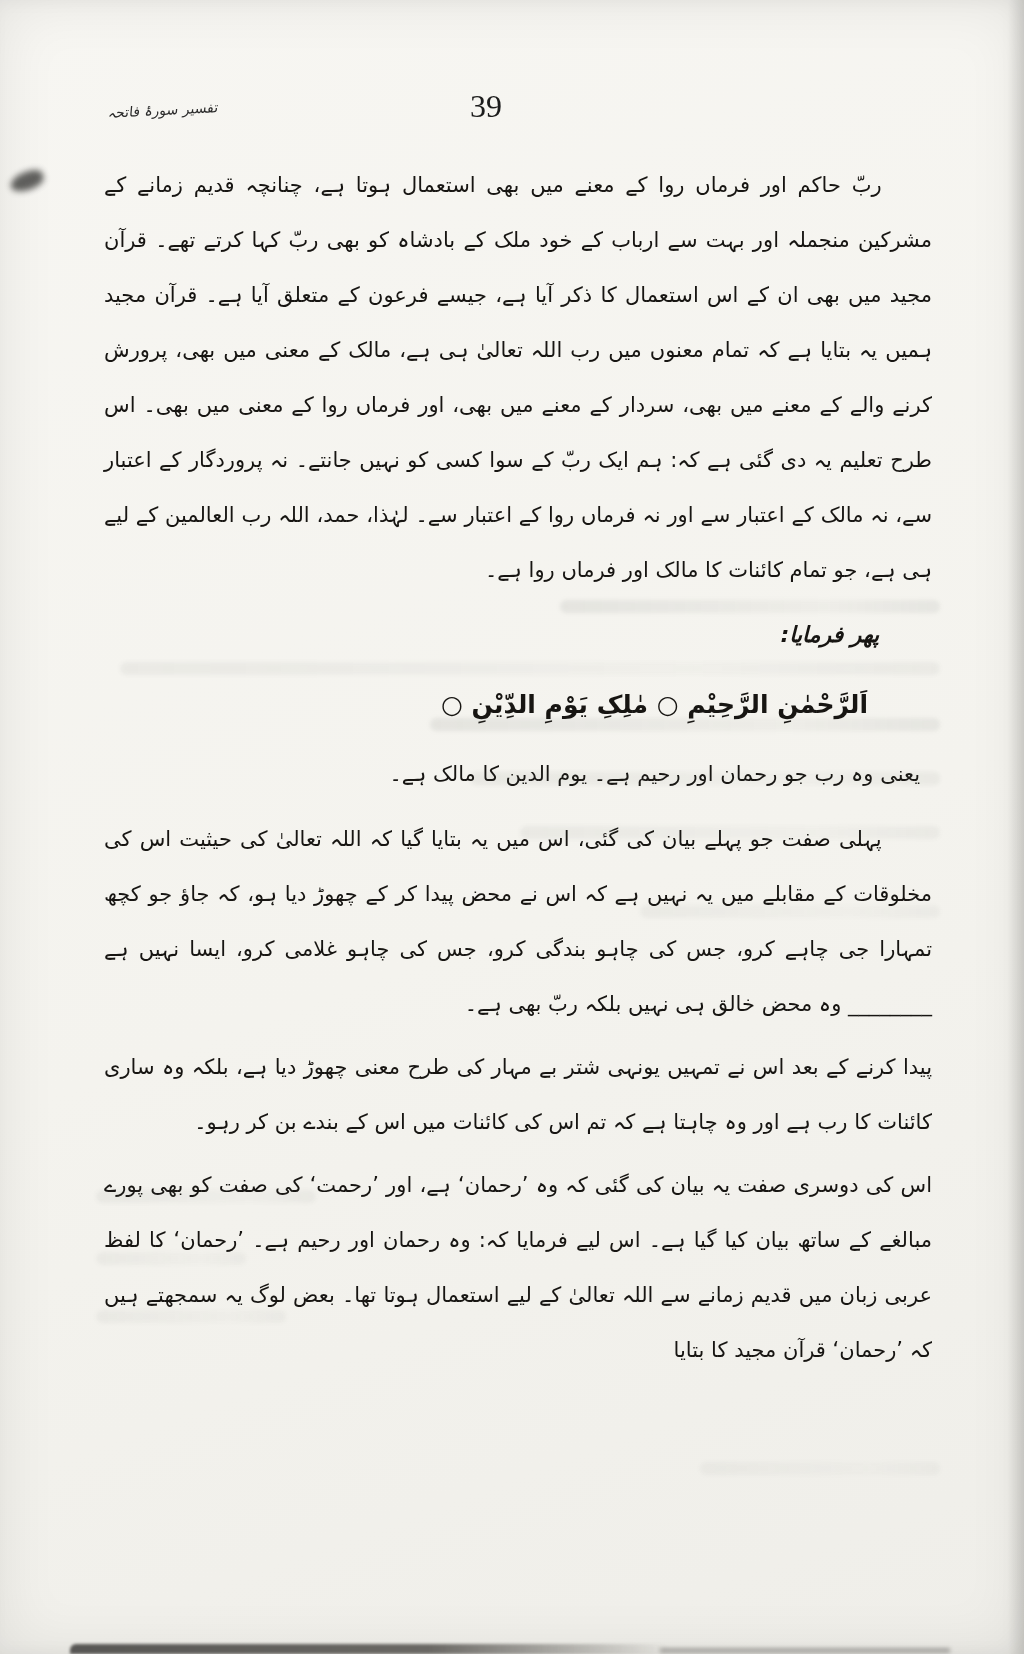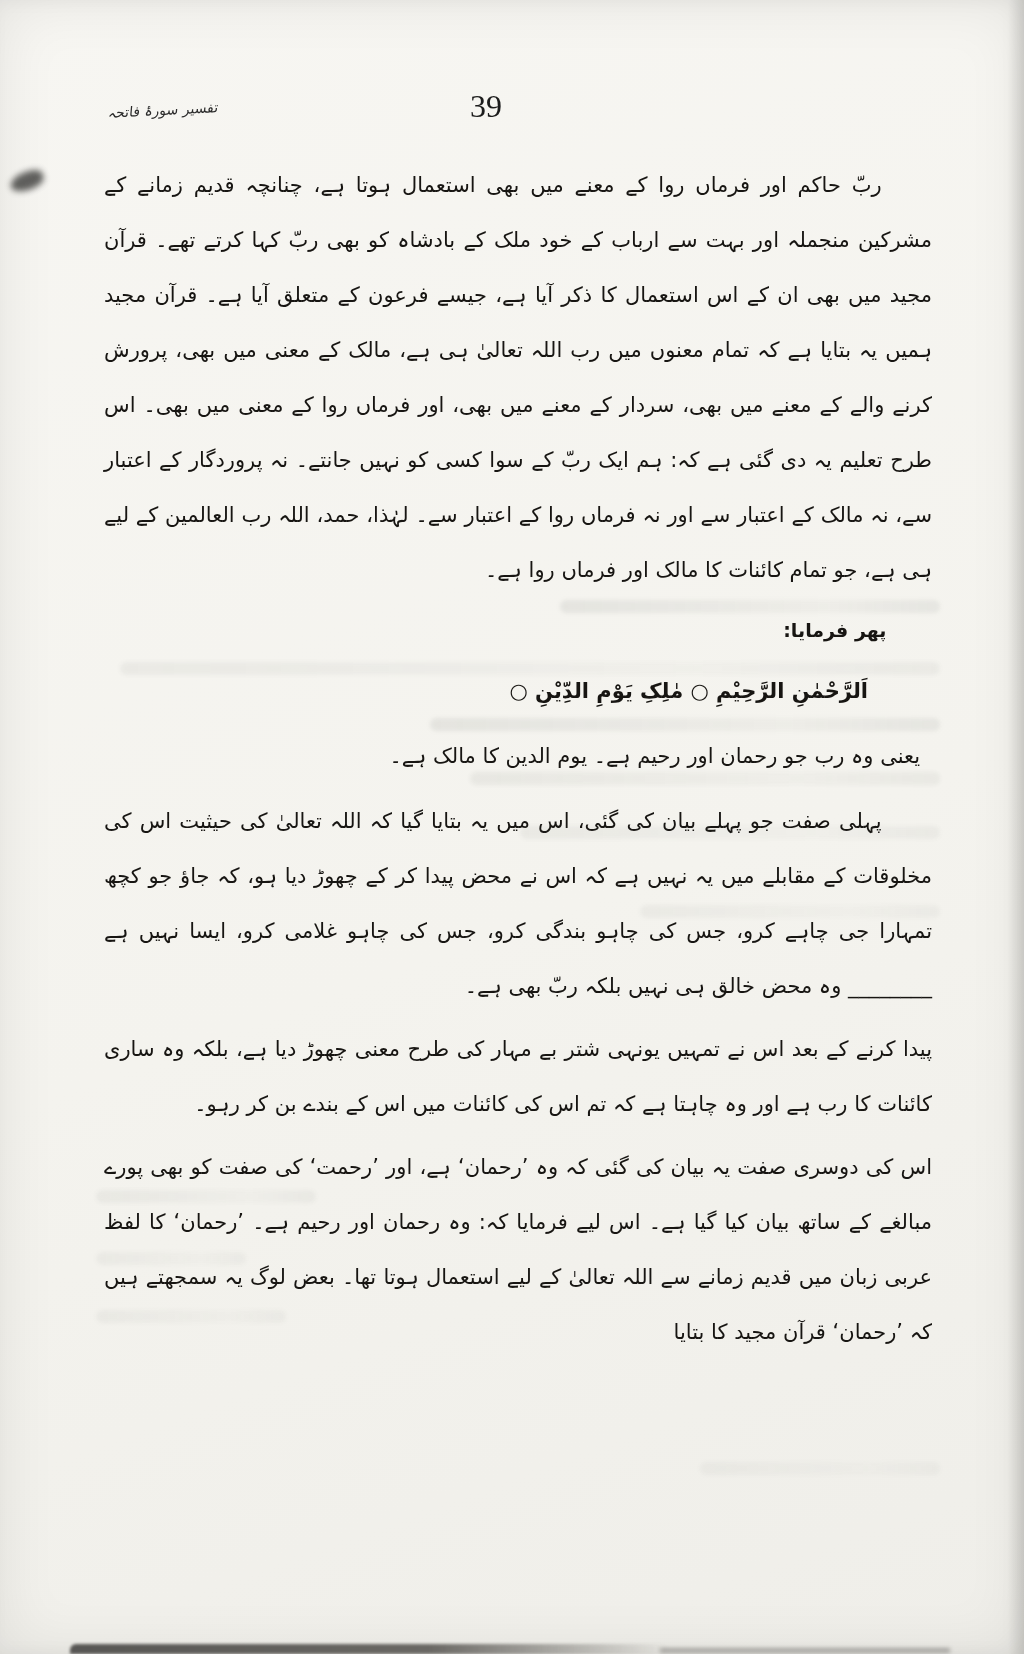--- a/index.html
+++ b/index.html
@@ -55,28 +55,29 @@
     font-size: 21px;
     line-height: 2.62;
     color: #171512;
   }
   .para { margin: 0 0 8px 0; }
   .indent { text-indent: 2.4em; }
   .heading {
     margin: 6px 0 6px 0;
     text-indent: 2.4em;
     font-weight: bold;
-    font-size: 19px;
+    font-size: 22px;
+    font-style: italic;
   }
   .verse {
     margin: 8px 0 10px 0;
     padding-right: 64px;
     text-align: right;
     font-weight: bold;
-    font-size: 21px;
+    font-size: 25px;
     letter-spacing: 1px;
   }
   .translation { margin: 0 12px 10px 0; }
   
   .corner-mark {
     position: absolute;
     left: 10px;
     top: 172px;
     width: 34px;
     height: 18px;

